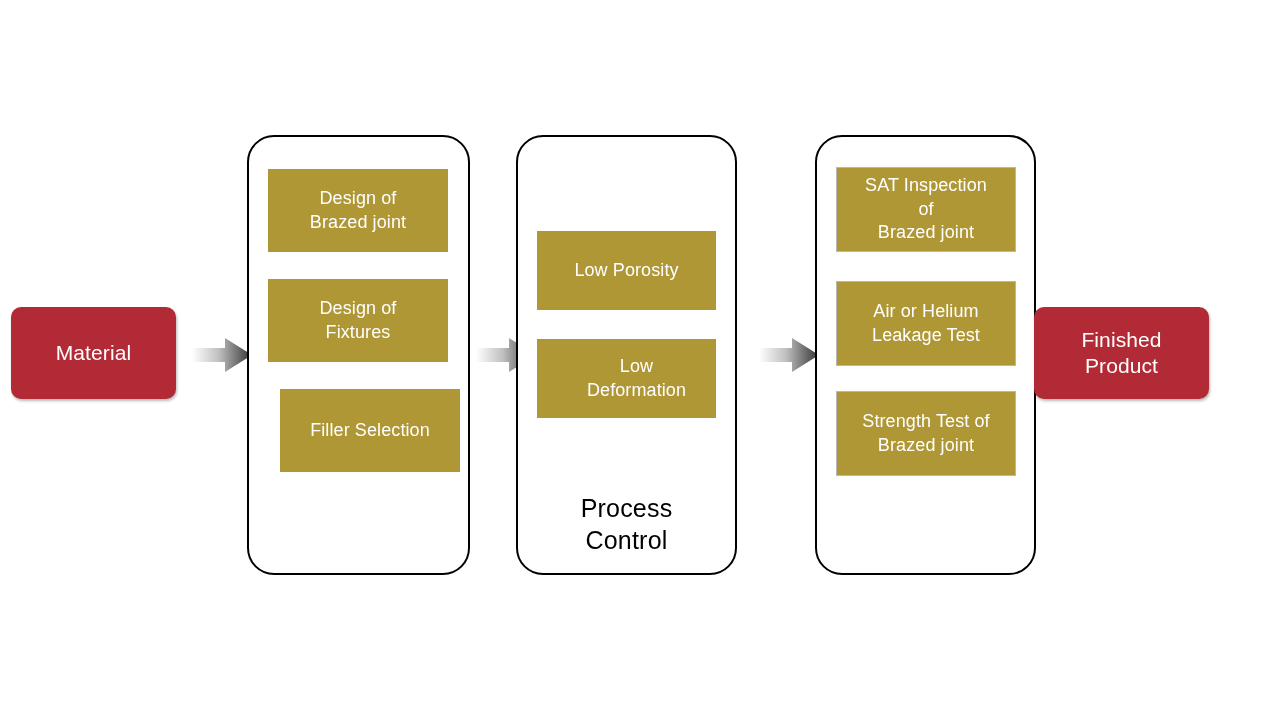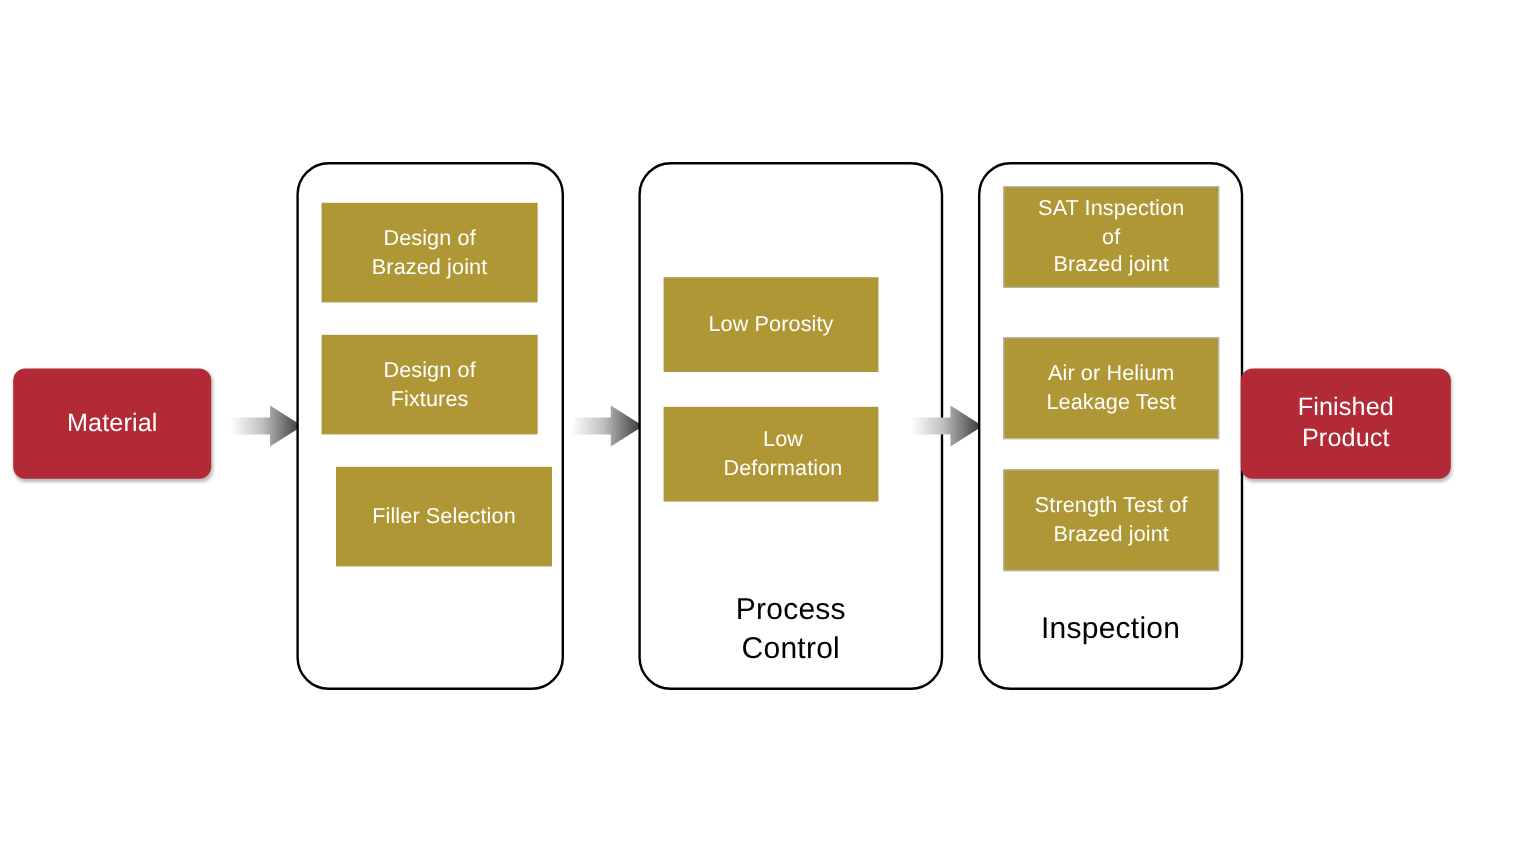--- a/index.html
+++ b/index.html
@@ -56,21 +56,21 @@
   .stage {
     position: absolute;
     box-sizing: border-box;
     background: #FFFFFF;
     border: 2.2px solid #000000;
     border-radius: 27px;
     top: 135px;
     height: 440px;
   }
   #stage-design      { left: 247px; width: 223px; }
-  #stage-process     { left: 532px; width: 254px; }
+  #stage-process     { left: 516px; width: 221px; }
   #stage-inspection  { left: 815px; width: 221px; }
 
   .stage-title {
     position: absolute;
     left: 0;
     right: 0;
     text-align: center;
     font-size: 25px;
     line-height: 1.27;
     color: #000000;
@@ -105,21 +105,21 @@
   #design-item-1 { top: 142px; }
   #design-item-2 { top: 252px; margin-left: 12px; }
 
   
   #stage-process .item { left: 19px; width: 179px; height: 79px; }
   #process-item-0 { top: 94px; }
   #process-item-1 { top: 202px; padding-left: 20px; }
 
   
   #stage-inspection .item { left: 19px; width: 180px; height: 85px; }
-  #inspection-item-0 { top: 18px; }
+  #inspection-item-0 { top: 30px; }
   #inspection-item-1 { top: 144px; }
   #inspection-item-2 { top: 254px; }
 
   
   .arrow {
     position: absolute;
     top: 336px;
     width: 60px;
     height: 38px;
   }
@@ -192,21 +192,20 @@
   </div>
 
   <div class="stage" id="stage-inspection">
     <div class="item bordered" id="inspection-item-0">SAT Inspection
 of
 Brazed joint</div>
     <div class="item bordered" id="inspection-item-1">Air or Helium
 Leakage Test</div>
     <div class="item bordered" id="inspection-item-2">Strength Test of
 Brazed joint</div>
-    <div class="stage-title">Inspection</div>
   </div>
 
   <div class="arrow" id="arrow-3">
     <svg viewBox="0 0 60 38" preserveAspectRatio="none" aria-hidden="true">
       <defs>
         <linearGradient id="ag3" x1="0" y1="0" x2="1" y2="0">
           <stop offset="0%" stop-color="#FFFFFF"></stop>
           <stop offset="45%" stop-color="#BFBFBF"></stop>
           <stop offset="100%" stop-color="#333333"></stop>
         </linearGradient>

